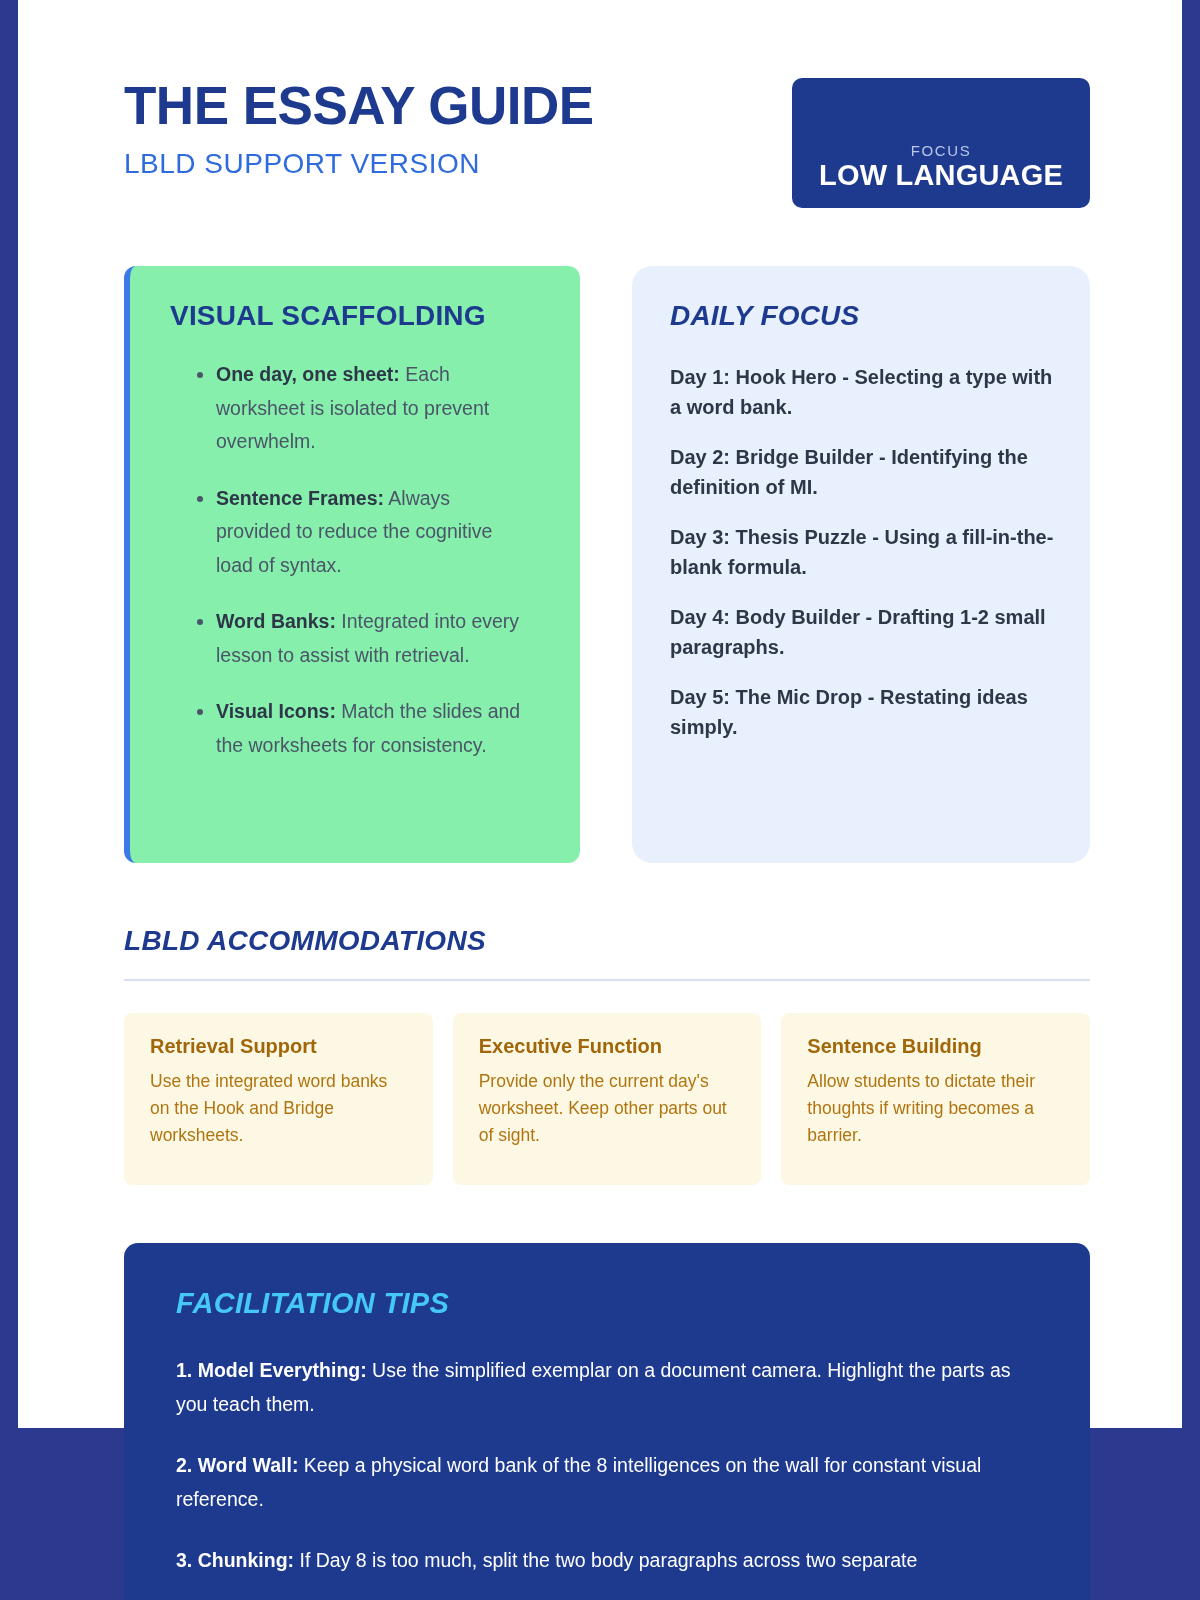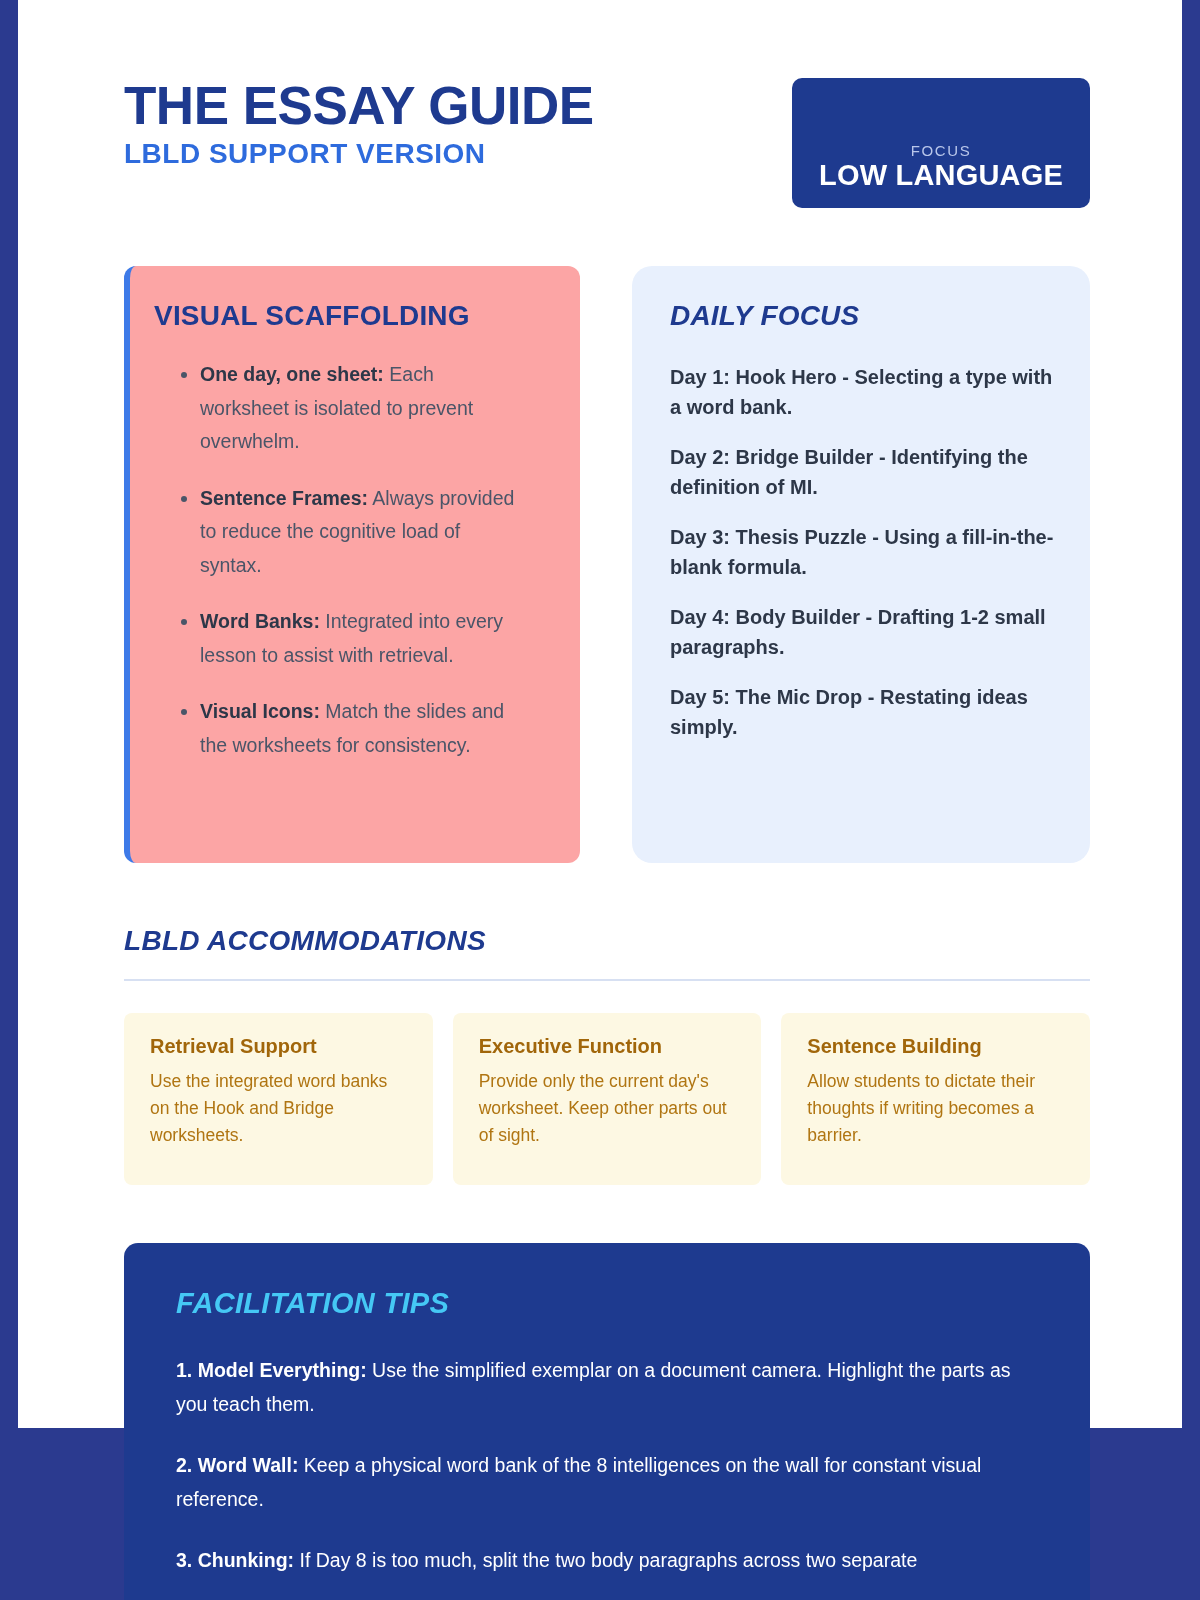--- a/index.html
+++ b/index.html
@@ -36,24 +36,24 @@
   .main-title {
     font-size: 53px;
     font-weight: bold;
     color: #1e3a8f;
     letter-spacing: -0.5px;
     line-height: 1.05;
     margin: 0;
   }
   .sub-title {
     font-size: 28px;
-    font-weight: bold;
+    font-weight: normal;
     color: #2e6bdd;
     letter-spacing: 0.5px;
-    margin: 4px 0 0 0;
+    margin: 14px 0 0 0;
   }
   .focus-badge {
     background: #1e3a8f;
     border-radius: 10px;
     width: 298px;
     height: 130px;
     box-sizing: border-box;
     display: flex;
     flex-direction: column;
     align-items: center;
@@ -76,24 +76,24 @@
   }
 
   
   .cols {
     display: flex;
     gap: 52px;
     margin-top: 58px;
   }
   .card-scaffold {
     width: 456px;
-    background: #fca5a5;
+    background: #86efac;
     border-left: 6px solid #3d7ae8;
     border-radius: 12px;
-    padding: 34px 36px 40px 24px;
+    padding: 34px 36px 40px 40px;
     box-sizing: border-box;
     min-height: 597px;
   }
   .card-scaffold h2 {
     margin: 0 0 26px 0;
     font-size: 28px;
     font-weight: bold;
     color: #1e3a8f;
     letter-spacing: 0.2px;
   }

